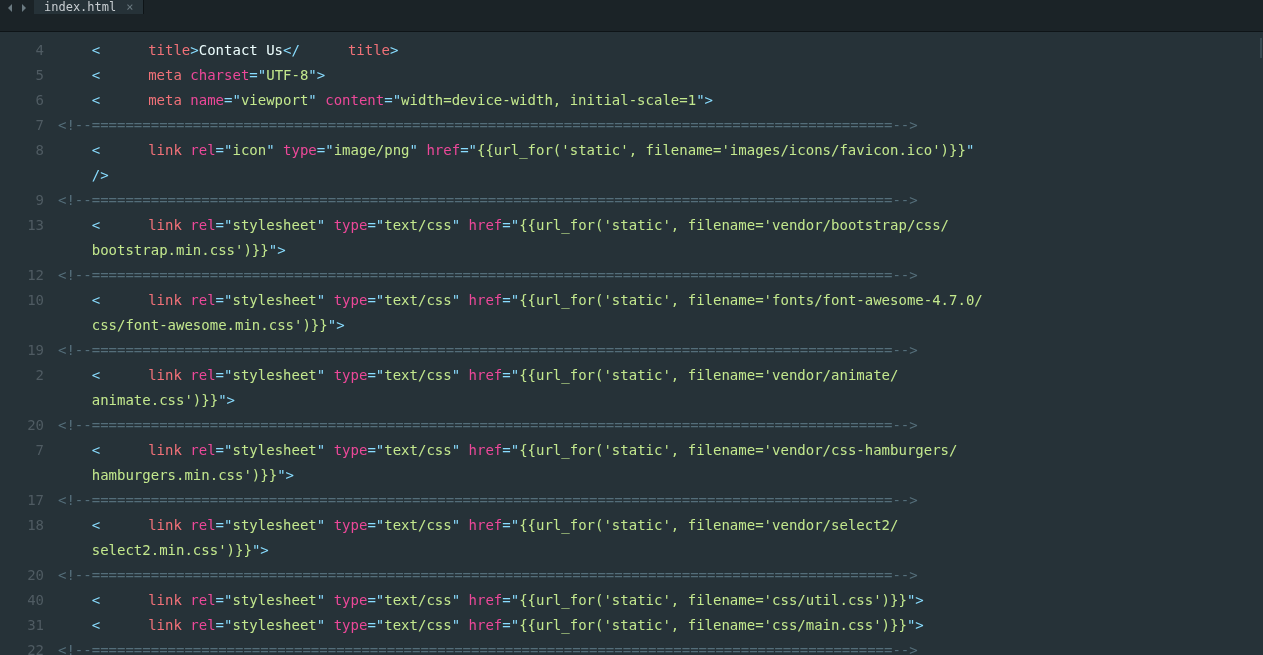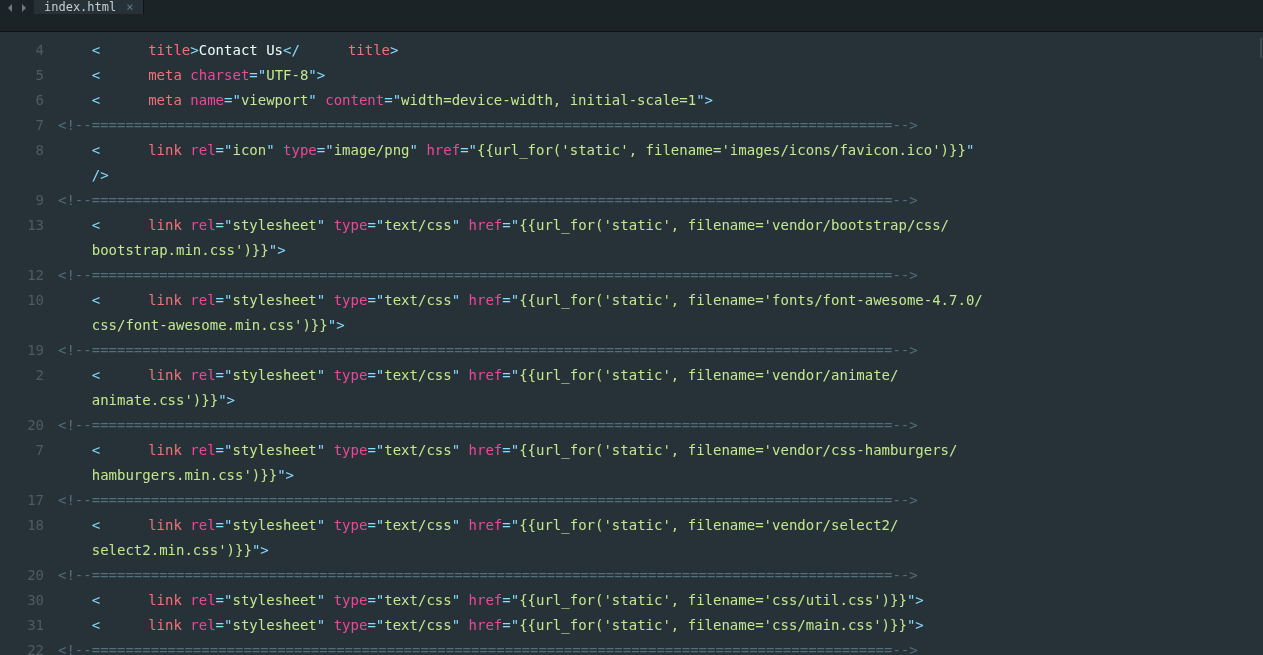--- a/index.html
+++ b/index.html
@@ -59,19 +59,19 @@
       <div>19</div>
       <div>2</div>
       <div></div>
       <div>20</div>
       <div>7</div>
       <div></div>
       <div>17</div>
       <div>18</div>
       <div></div>
       <div>20</div>
-      <div>30</div>
+      <div>40</div>
       <div>31</div>
       <div>22</div>
     </div>
   <div class="code" id="code"><div class="line"><span>    </span><span class="punct">&lt;</span><span class="tagname">title</span><span class="punct">&gt;</span><span class="text">Contact Us</span><span class="punct">&lt;/</span><span class="tagname">title</span><span class="punct">&gt;</span></div><div class="line"><span>    </span><span class="punct">&lt;</span><span class="tagname">meta</span><span> </span><span class="attr">charset</span><span class="op">=</span><span class="punct">"</span><span class="str">UTF-8</span><span class="punct">"</span><span class="punct">&gt;</span></div><div class="line"><span>    </span><span class="punct">&lt;</span><span class="tagname">meta</span><span> </span><span class="attr">name</span><span class="op">=</span><span class="punct">"</span><span class="str">viewport</span><span class="punct">"</span><span> </span><span class="attr">content</span><span class="op">=</span><span class="punct">"</span><span class="str">width=device-width, initial-scale=1</span><span class="punct">"</span><span class="punct">&gt;</span></div><div class="line"><span class="comment">&lt;!--===============================================================================================--&gt;</span></div><div class="line"><span>    </span><span class="punct">&lt;</span><span class="tagname">link</span><span> </span><span class="attr">rel</span><span class="op">=</span><span class="punct">"</span><span class="str">icon</span><span class="punct">"</span><span> </span><span class="attr">type</span><span class="op">=</span><span class="punct">"</span><span class="str">image/png</span><span class="punct">"</span><span> </span><span class="attr">href</span><span class="op">=</span><span class="punct">"</span><span class="str">{{url_for('static', filename='images/icons/favicon.ico')}}</span><span class="punct">"</span></div><div class="line"><span>    </span><span class="punct">/&gt;</span></div><div class="line"><span class="comment">&lt;!--===============================================================================================--&gt;</span></div><div class="line"><span>    </span><span class="punct">&lt;</span><span class="tagname">link</span><span> </span><span class="attr">rel</span><span class="op">=</span><span class="punct">"</span><span class="str">stylesheet</span><span class="punct">"</span><span> </span><span class="attr">type</span><span class="op">=</span><span class="punct">"</span><span class="str">text/css</span><span class="punct">"</span><span> </span><span class="attr">href</span><span class="op">=</span><span class="punct">"</span><span class="str">{{url_for('static', filename='vendor/bootstrap/css/</span></div><div class="line"><span>    </span><span class="str">bootstrap.min.css')}}</span><span class="punct">"</span><span class="punct">&gt;</span></div><div class="line"><span class="comment">&lt;!--===============================================================================================--&gt;</span></div><div class="line"><span>    </span><span class="punct">&lt;</span><span class="tagname">link</span><span> </span><span class="attr">rel</span><span class="op">=</span><span class="punct">"</span><span class="str">stylesheet</span><span class="punct">"</span><span> </span><span class="attr">type</span><span class="op">=</span><span class="punct">"</span><span class="str">text/css</span><span class="punct">"</span><span> </span><span class="attr">href</span><span class="op">=</span><span class="punct">"</span><span class="str">{{url_for('static', filename='fonts/font-awesome-4.7.0/</span></div><div class="line"><span>    </span><span class="str">css/font-awesome.min.css')}}</span><span class="punct">"</span><span class="punct">&gt;</span></div><div class="line"><span class="comment">&lt;!--===============================================================================================--&gt;</span></div><div class="line"><span>    </span><span class="punct">&lt;</span><span class="tagname">link</span><span> </span><span class="attr">rel</span><span class="op">=</span><span class="punct">"</span><span class="str">stylesheet</span><span class="punct">"</span><span> </span><span class="attr">type</span><span class="op">=</span><span class="punct">"</span><span class="str">text/css</span><span class="punct">"</span><span> </span><span class="attr">href</span><span class="op">=</span><span class="punct">"</span><span class="str">{{url_for('static', filename='vendor/animate/</span></div><div class="line"><span>    </span><span class="str">animate.css')}}</span><span class="punct">"</span><span class="punct">&gt;</span></div><div class="line"><span class="comment">&lt;!--===============================================================================================--&gt;</span></div><div class="line"><span>    </span><span class="punct">&lt;</span><span class="tagname">link</span><span> </span><span class="attr">rel</span><span class="op">=</span><span class="punct">"</span><span class="str">stylesheet</span><span class="punct">"</span><span> </span><span class="attr">type</span><span class="op">=</span><span class="punct">"</span><span class="str">text/css</span><span class="punct">"</span><span> </span><span class="attr">href</span><span class="op">=</span><span class="punct">"</span><span class="str">{{url_for('static', filename='vendor/css-hamburgers/</span></div><div class="line"><span>    </span><span class="str">hamburgers.min.css')}}</span><span class="punct">"</span><span class="punct">&gt;</span></div><div class="line"><span class="comment">&lt;!--===============================================================================================--&gt;</span></div><div class="line"><span>    </span><span class="punct">&lt;</span><span class="tagname">link</span><span> </span><span class="attr">rel</span><span class="op">=</span><span class="punct">"</span><span class="str">stylesheet</span><span class="punct">"</span><span> </span><span class="attr">type</span><span class="op">=</span><span class="punct">"</span><span class="str">text/css</span><span class="punct">"</span><span> </span><span class="attr">href</span><span class="op">=</span><span class="punct">"</span><span class="str">{{url_for('static', filename='vendor/select2/</span></div><div class="line"><span>    </span><span class="str">select2.min.css')}}</span><span class="punct">"</span><span class="punct">&gt;</span></div><div class="line"><span class="comment">&lt;!--===============================================================================================--&gt;</span></div><div class="line"><span>    </span><span class="punct">&lt;</span><span class="tagname">link</span><span> </span><span class="attr">rel</span><span class="op">=</span><span class="punct">"</span><span class="str">stylesheet</span><span class="punct">"</span><span> </span><span class="attr">type</span><span class="op">=</span><span class="punct">"</span><span class="str">text/css</span><span class="punct">"</span><span> </span><span class="attr">href</span><span class="op">=</span><span class="punct">"</span><span class="str">{{url_for('static', filename='css/util.css')}}</span><span class="punct">"</span><span class="punct">&gt;</span></div><div class="line"><span>    </span><span class="punct">&lt;</span><span class="tagname">link</span><span> </span><span class="attr">rel</span><span class="op">=</span><span class="punct">"</span><span class="str">stylesheet</span><span class="punct">"</span><span> </span><span class="attr">type</span><span class="op">=</span><span class="punct">"</span><span class="str">text/css</span><span class="punct">"</span><span> </span><span class="attr">href</span><span class="op">=</span><span class="punct">"</span><span class="str">{{url_for('static', filename='css/main.css')}}</span><span class="punct">"</span><span class="punct">&gt;</span></div><div class="line"><span class="comment">&lt;!--===============================================================================================--&gt;</span></div></div>
   <div class="minimap"></div>
 </div>
 
 </body></html>

